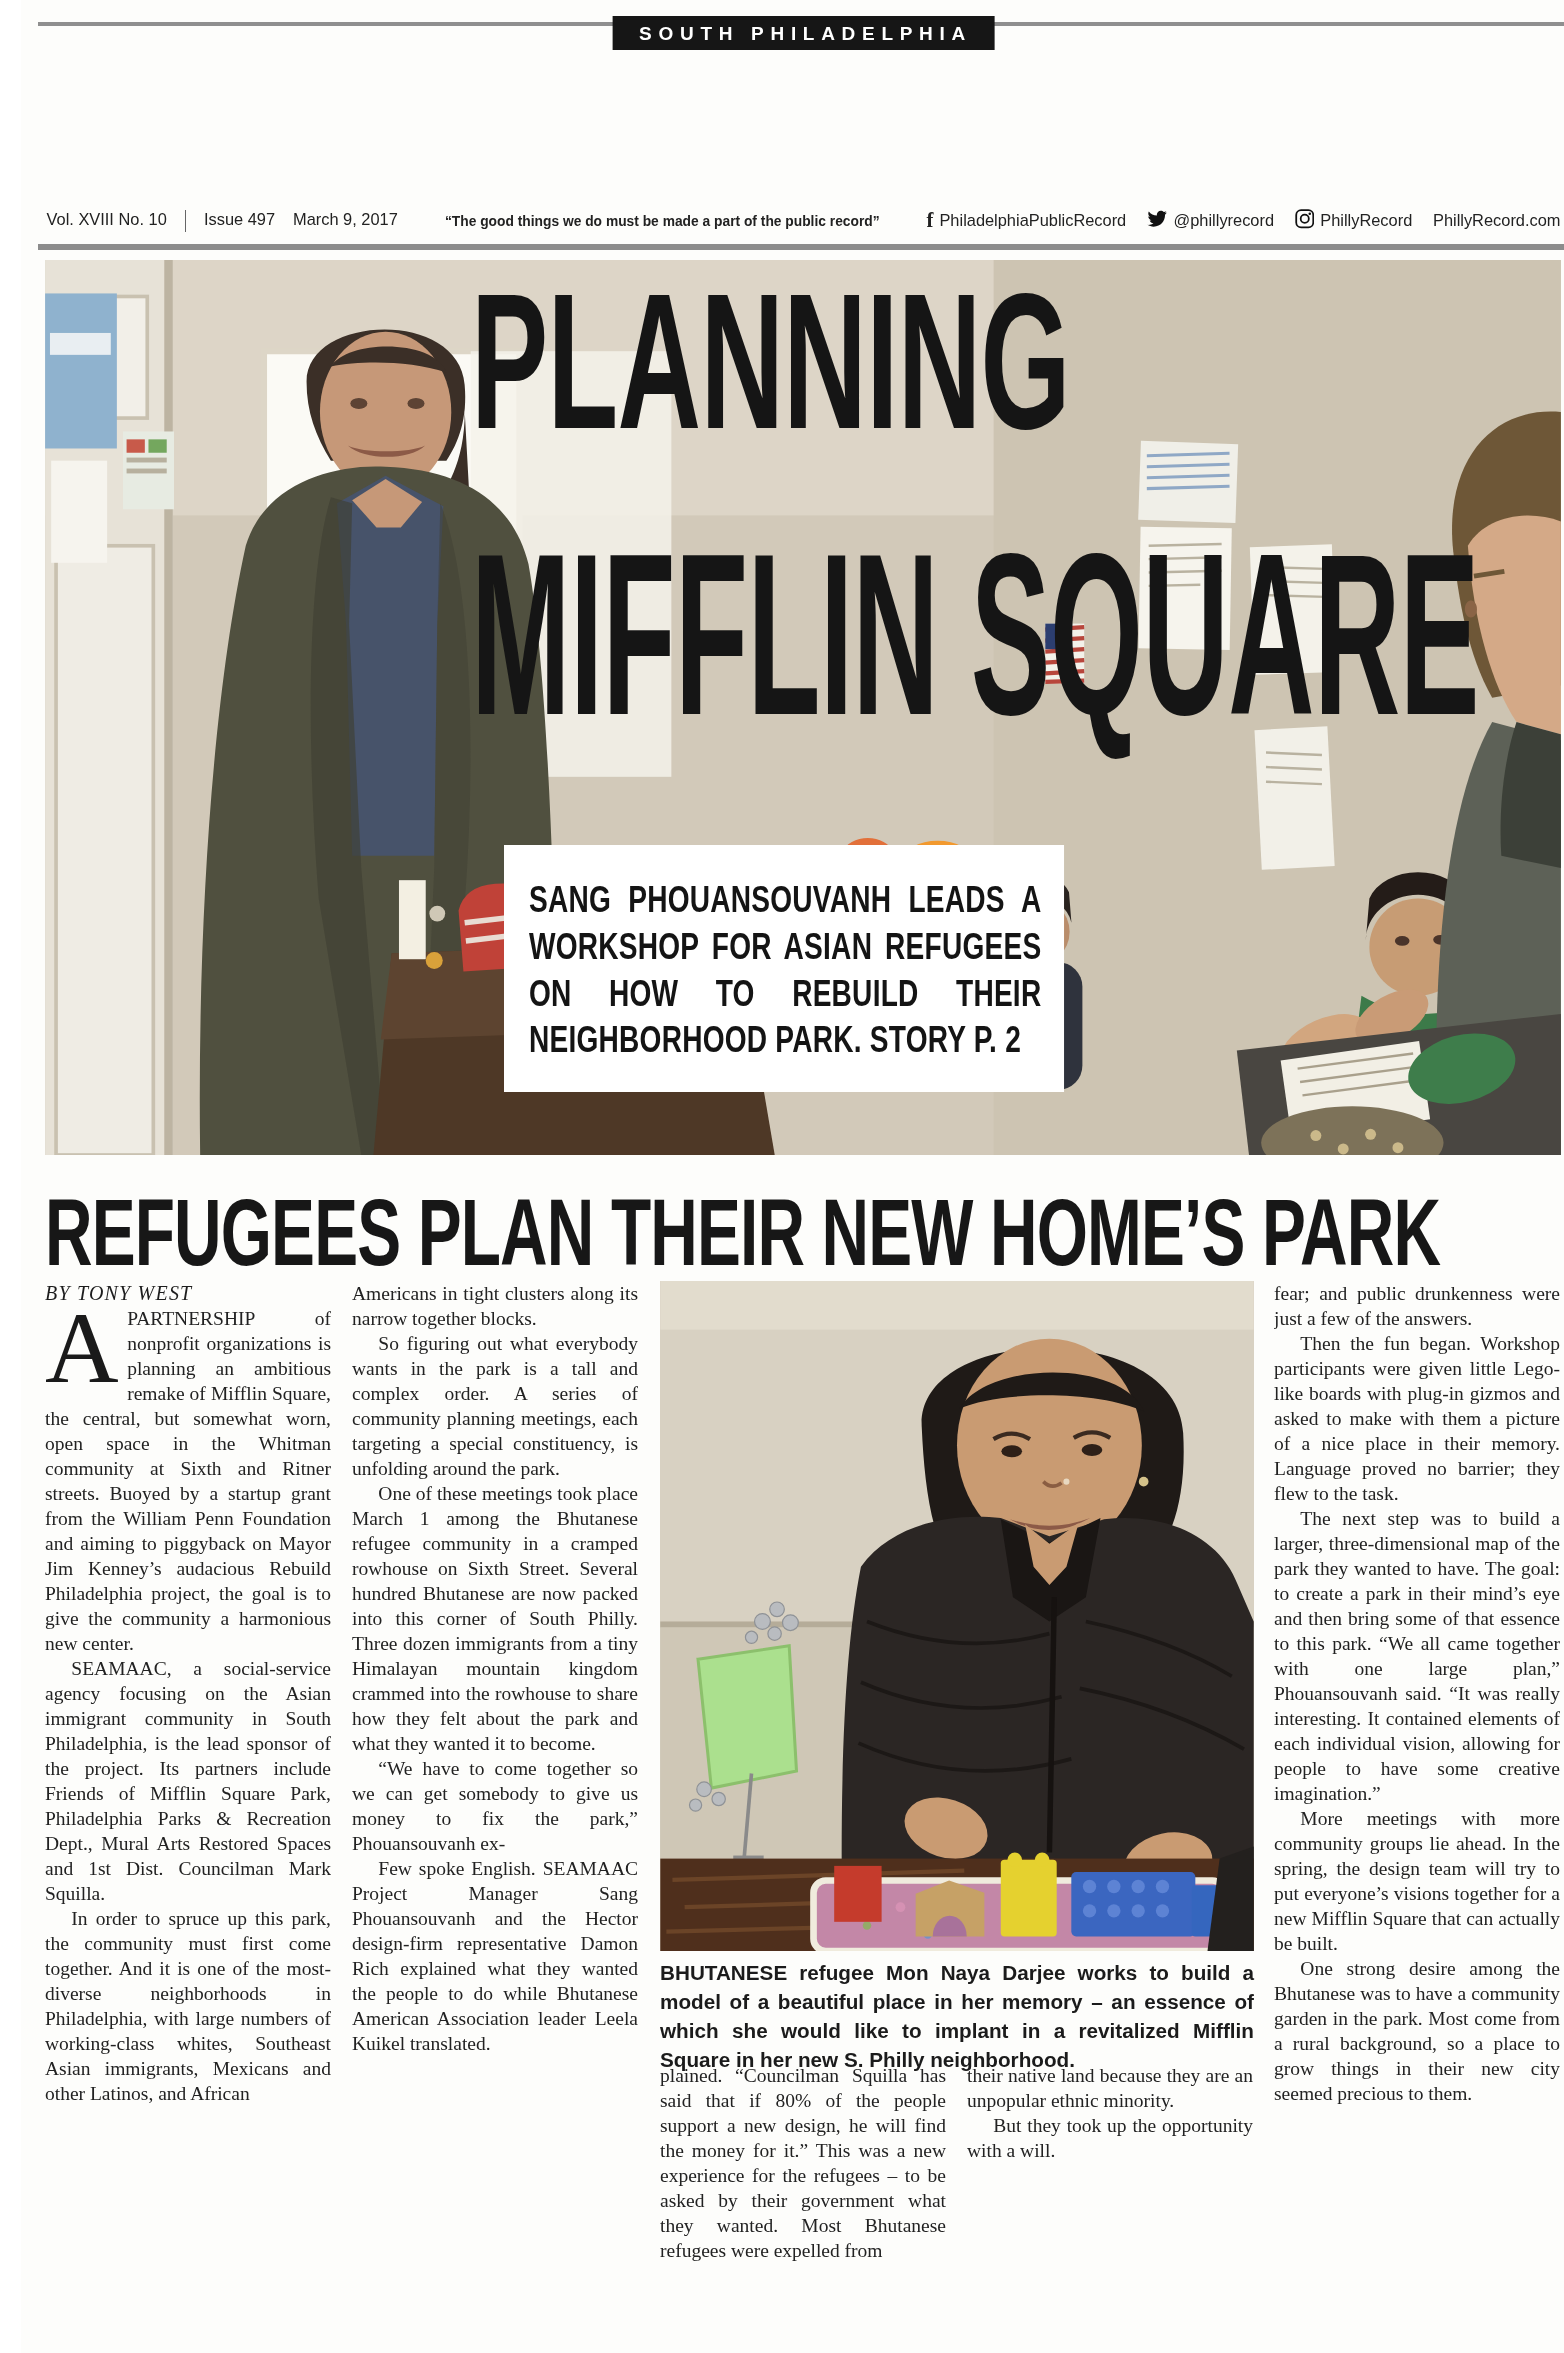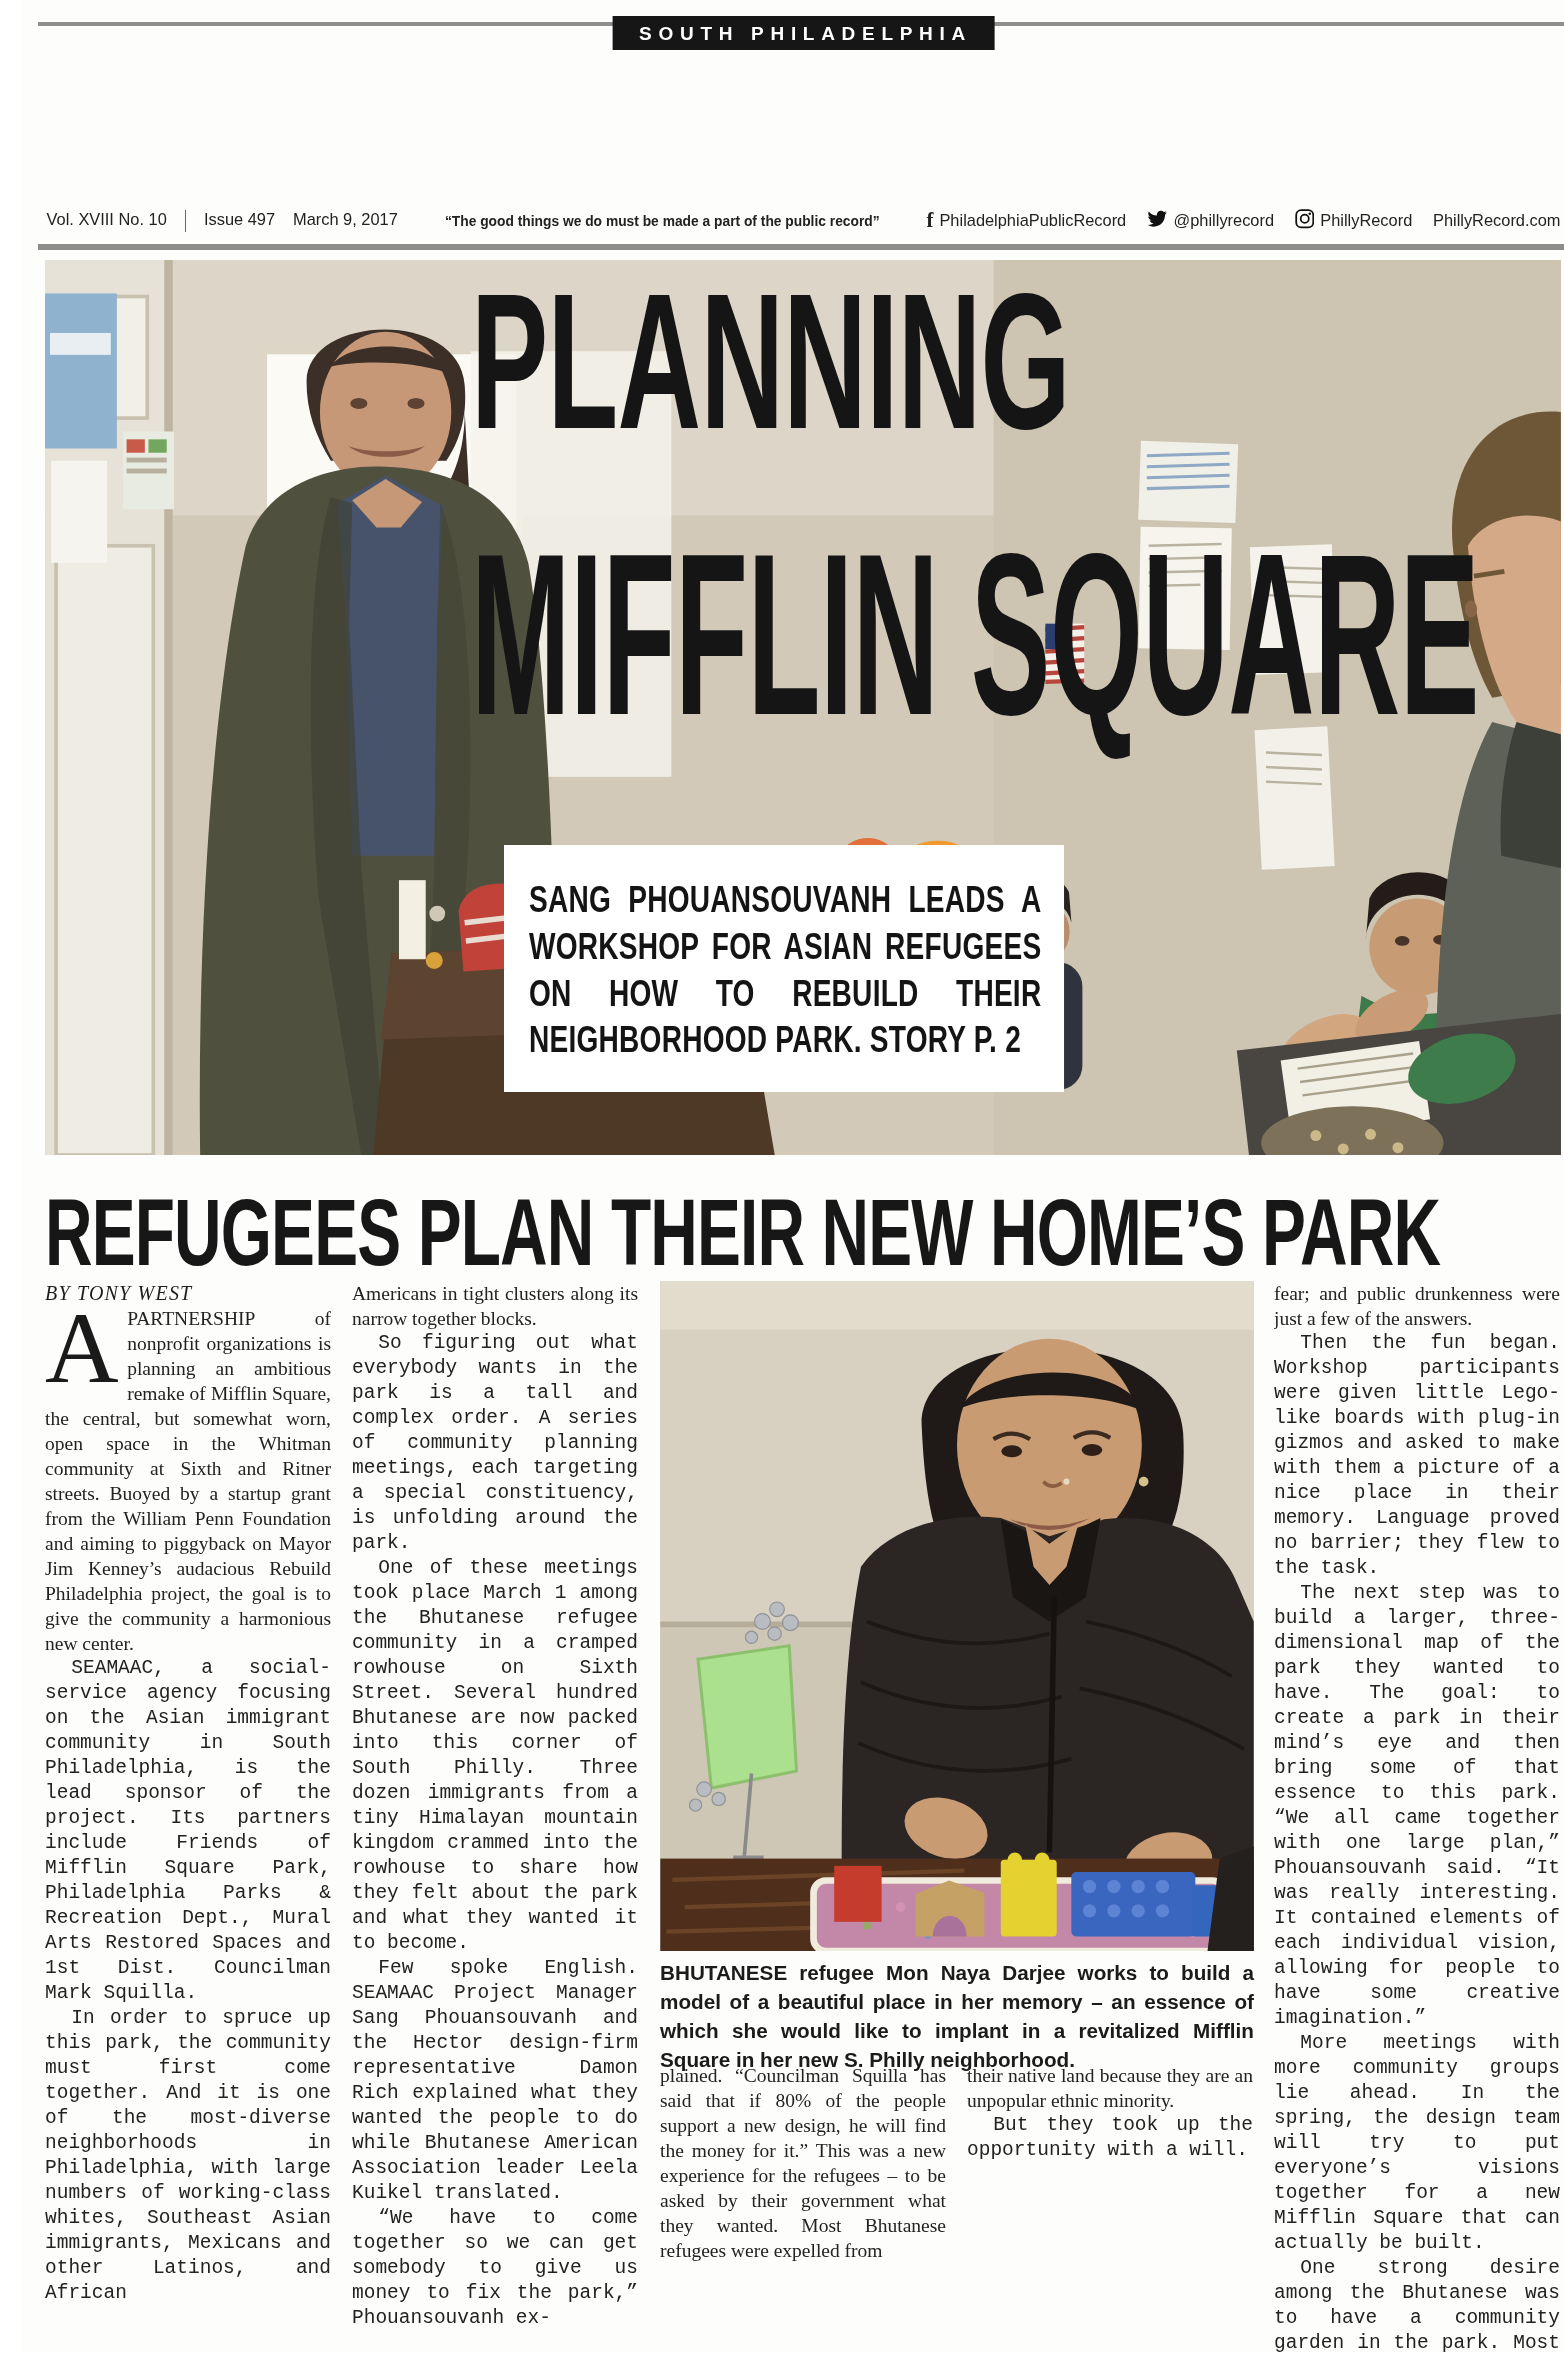--- a/index.html
+++ b/index.html
@@ -35,21 +35,21 @@
   .cap-box{position:absolute;left:459px;top:585px;width:718px;background:#ffffff;padding:32px 29px 28px 32px;
            transform:scaleX(0.78);transform-origin:left top;box-sizing:border-box;}
   .cap-box p{margin:0;font-size:36px;font-weight:700;line-height:1.30;letter-spacing:0.3px;
              text-align:justify;text-align-last:left;color:#141414;}
   
   .art-headline{position:absolute;left:24px;top:1186px;font-size:94px;font-weight:700;line-height:1;
                 color:#171717;transform:scaleX(0.70);transform-origin:left top;white-space:nowrap;letter-spacing:-1.2px;}
   .col{position:absolute;width:286px;font-family:"Liberation Serif",serif;font-size:19.5px;line-height:25px;
        text-align:justify;color:#222;overflow:hidden;}
   .col p{margin:0;}
-  .col p.ind{text-indent:1.35em;font-family:Liberation Mono, monospace;}
+  .col p.ind{text-indent:1.35em;}
   .byline{font-family:"Liberation Serif",serif;font-style:italic;font-size:20px;letter-spacing:1.2px;
           margin:0 0 6px 0;color:#1d1d1d;text-align:left;}
   .dropcap{float:left;font-size:102px;line-height:74px;padding:4.9px 8.5px 0 0;color:#1a1a1a;
            font-family:"Liberation Serif",serif;}
   #col1{left:24px;top:1281px;height:1072px;}
   #col2{left:331px;top:1281px;height:1072px;}
   #col5{left:1253px;top:1281px;height:1072px;}
   #col3{left:639px;top:2063px;height:290px;}
   #col4{left:946px;top:2063px;height:290px;}
   .photo2{position:absolute;left:639px;top:1281px;width:594px;height:670px;overflow:hidden;background:#d8d1c2;}
@@ -276,22 +276,22 @@
     <p class="byline">BY TONY WEST</p>
     <p><span class="dropcap">A</span><span>PARTNERSHIP of nonprofit organizations is planning an ambitious remake of Mifflin Square, the central, but somewhat worn, open space in the Whitman community at Sixth and Ritner streets. Buoyed by a startup grant from the William Penn Foundation and aiming to piggyback on Mayor Jim Kenney’s audacious Rebuild Philadelphia project, the goal is to give the community a harmonious new center.</span></p>
     <p class="ind">SEAMAAC, a social-service agency focusing on the Asian immigrant community in South Philadelphia, is the lead sponsor of the project. Its partners include Friends of Mifflin Square Park, Philadelphia Parks &amp; Recreation Dept., Mural Arts Restored Spaces and 1st Dist. Councilman Mark Squilla.</p>
     <p class="ind">In order to spruce up this park, the community must first come together. And it is one of the most-diverse neighborhoods in Philadelphia, with large numbers of working-class whites, Southeast Asian immigrants, Mexicans and other Latinos, and African</p>
   </div>
 
   <div class="col" id="col2">
     <p>Americans in tight clusters along its narrow together blocks.</p>
     <p class="ind">So figuring out what everybody wants in the park is a tall and complex order. A series of community planning meetings, each targeting a special constituency, is unfolding around the park.</p>
     <p class="ind">One of these meetings took place March 1 among the Bhutanese refugee community in a cramped rowhouse on Sixth Street. Several hundred Bhutanese are now packed into this corner of South Philly. Three dozen immigrants from a tiny Himalayan mountain kingdom crammed into the rowhouse to share how they felt about the park and what they wanted it to become.</p>
+    <p class="ind">“We have to come together so we can get somebody to give us money to fix the park,” Phouansouvanh ex-</p>
     <p class="ind">Few spoke English. SEAMAAC Project Manager Sang Phouansouvanh and the Hector design-firm representative Damon Rich explained what they wanted the people to do while Bhutanese American Association leader Leela Kuikel translated.</p>
-    <p class="ind">“We have to come together so we can get somebody to give us money to fix the park,” Phouansouvanh ex-</p>
   </div>
 
   <div class="photo2">
     <svg width="594" height="670" viewBox="0 0 976 1102">
       <rect x="0" y="0" width="976" height="1102" fill="#d8d1c2"></rect>
       <rect x="0" y="0" width="976" height="80" fill="#e2dccd"></rect>
       <rect x="0" y="560" width="976" height="10" fill="#b5ac99"></rect>
       <rect x="0" y="570" width="976" height="380" fill="#cfc7b6"></rect>
       <g>
         <g fill="#b9bcc0" stroke="#8f9296" stroke-width="2">

